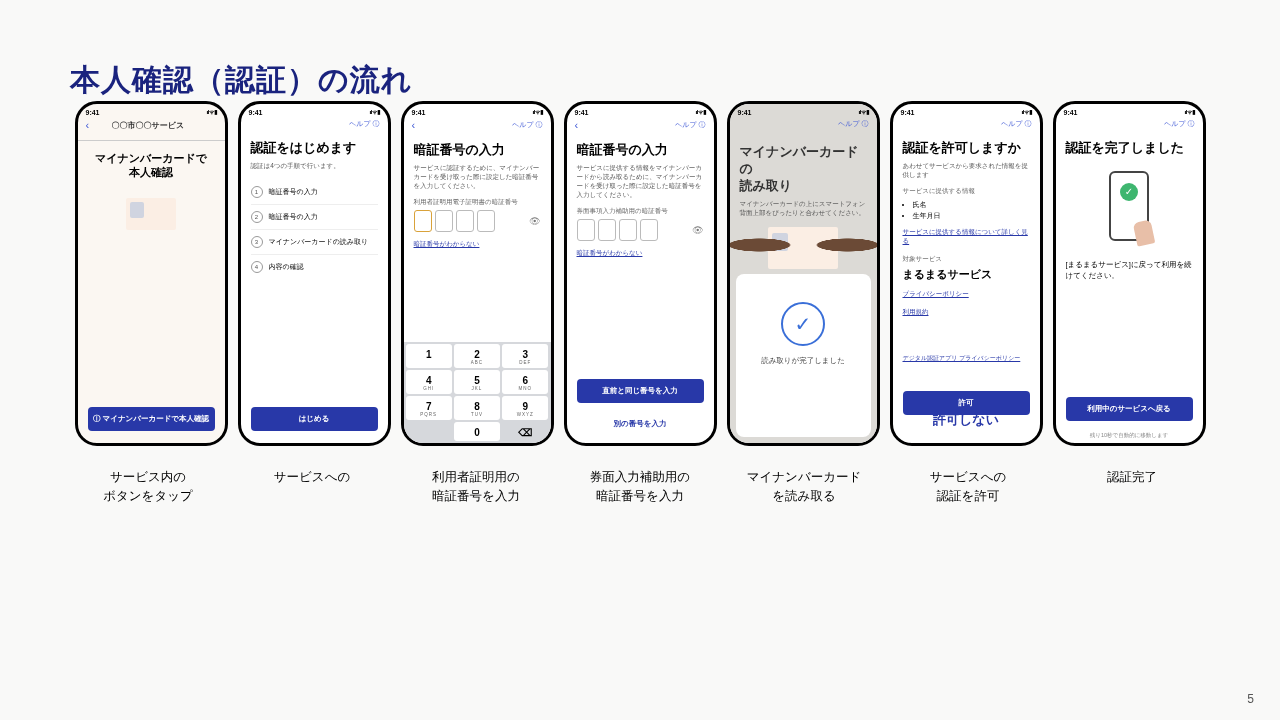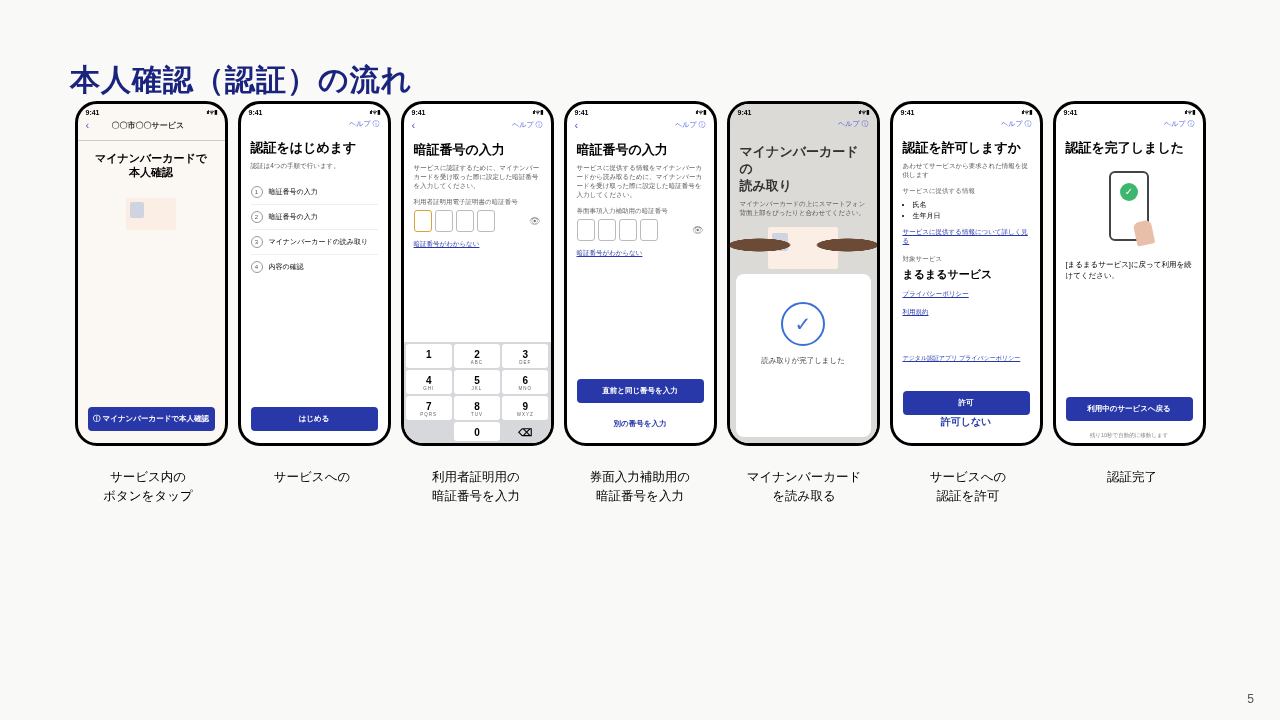--- a/index.html
+++ b/index.html
@@ -19,21 +19,21 @@
   .h1 { font-size:11px; font-weight:700; text-align:center; line-height:1.3; }
   .h1l { font-size:13px; font-weight:700; line-height:1.3; }
   .sub { font-size:6.5px; color:#555; margin-top:4px; line-height:1.4; }
   .steps { margin-top:10px; }
   .step { display:flex; align-items:center; gap:6px; padding:6px 0; border-bottom:1px solid #eee; }
   .step:last-child { border-bottom:none; }
   .circ { width:12px; height:12px; border:1px solid #999; border-radius:50%; display:flex; align-items:center; justify-content:center; font-size:6px; color:#555; }
   .step span.lbl { font-size:7px; }
   .btn-primary { position:absolute; bottom:12px; left:10px; right:10px; background:#2838a8; color:#fff; text-align:center; padding:7px 0; border-radius:4px; font-size:7.5px; font-weight:600; }
   .btn-secondary { position:absolute; bottom:38px; left:10px; right:10px; color:#2838a8; text-align:center; font-size:7.5px; font-weight:600; }
-  .deny { position:absolute; bottom:14px; left:10px; right:10px; color:#2838a8; text-align:center; font-size:10px; font-weight:600; }
+  .deny { position:absolute; bottom:14px; left:10px; right:10px; color:#2838a8; text-align:center; font-size:13px; font-weight:600; }
   .tiny-note { position:absolute; bottom:4px; left:0; right:0; text-align:center; font-size:5.5px; color:#888; }
   .pin-lbl { font-size:6.5px; color:#666; margin-top:8px; }
   .pin-row { display:flex; gap:3px; margin-top:3px; align-items:center; }
   .pin-box { width:18px; height:22px; border:1px solid #bbb; border-radius:3px; }
   .pin-box.act { border-color:#d9a23a; }
   .eye { margin-left:auto; font-size:9px; color:#777; }
   .link { font-size:6.5px; color:#2838a8; text-decoration:underline; margin-top:6px; display:inline-block; }
   .kp { position:absolute; left:0; right:0; bottom:0; background:#d6d8dc; display:grid; grid-template-columns:repeat(3,1fr); gap:2px; padding:2px; }
   .key { background:#fff; text-align:center; padding:5px 0 3px; border-radius:3px; }
   .key.gray { background:transparent; }

